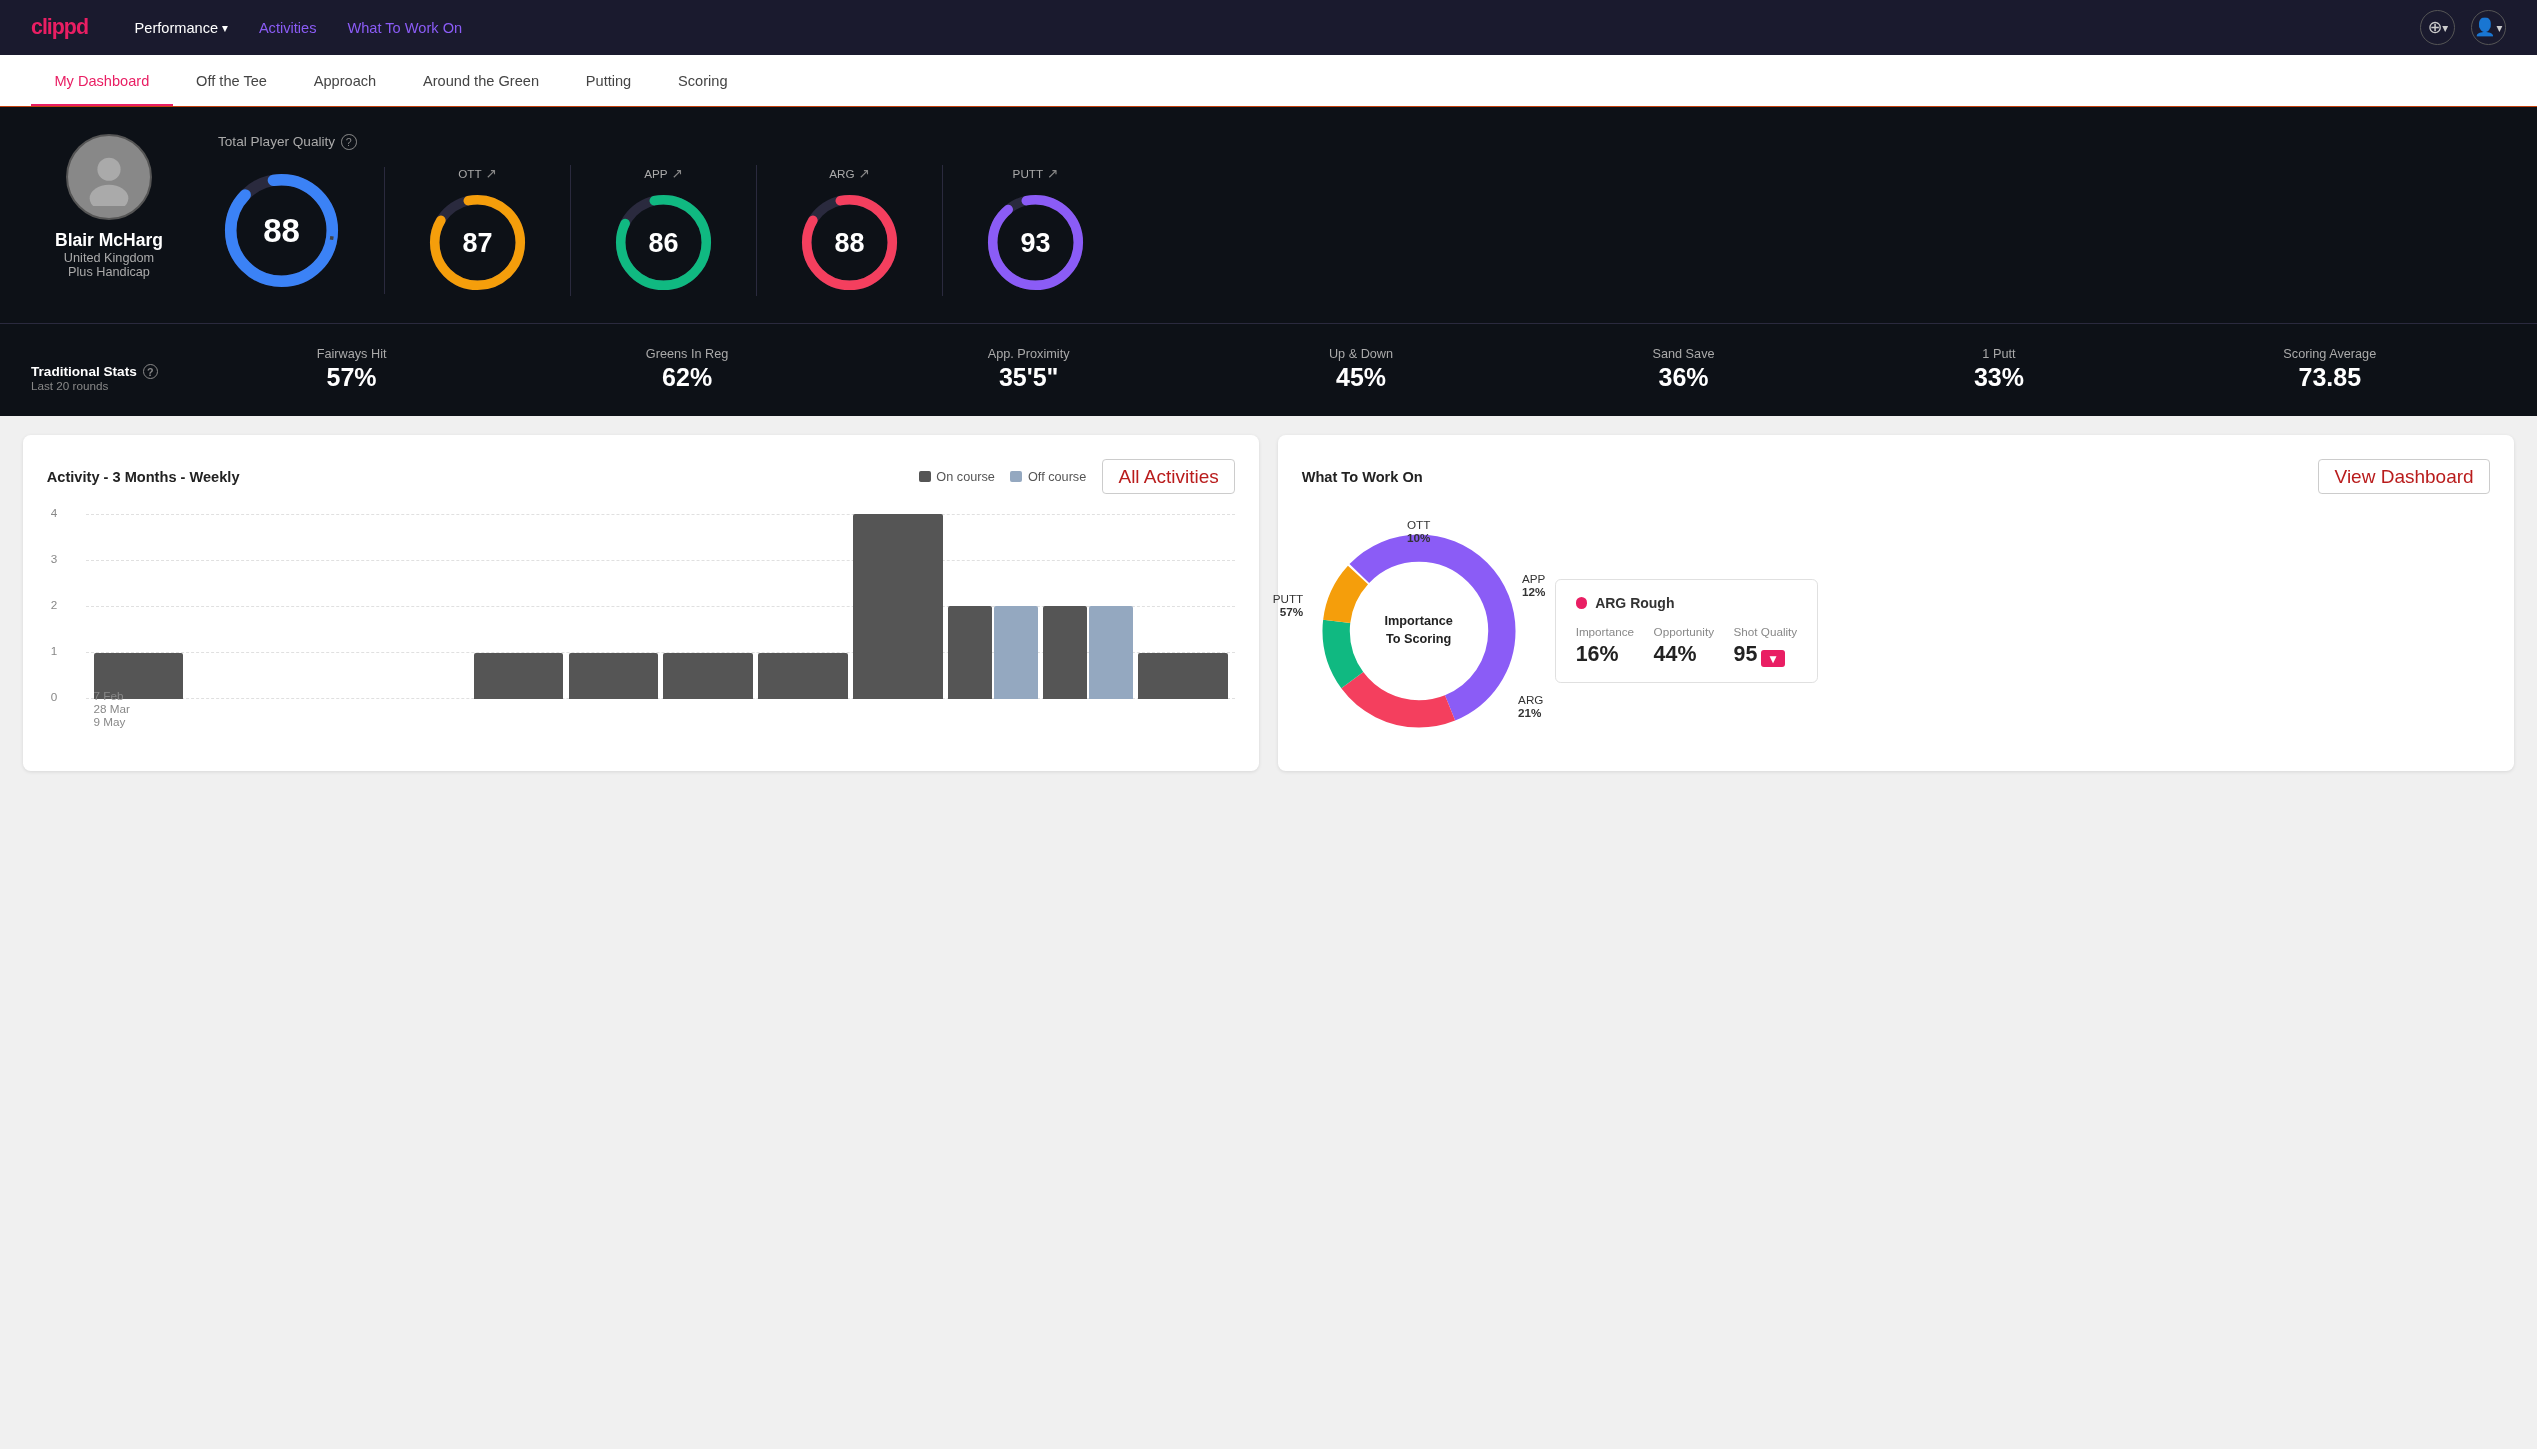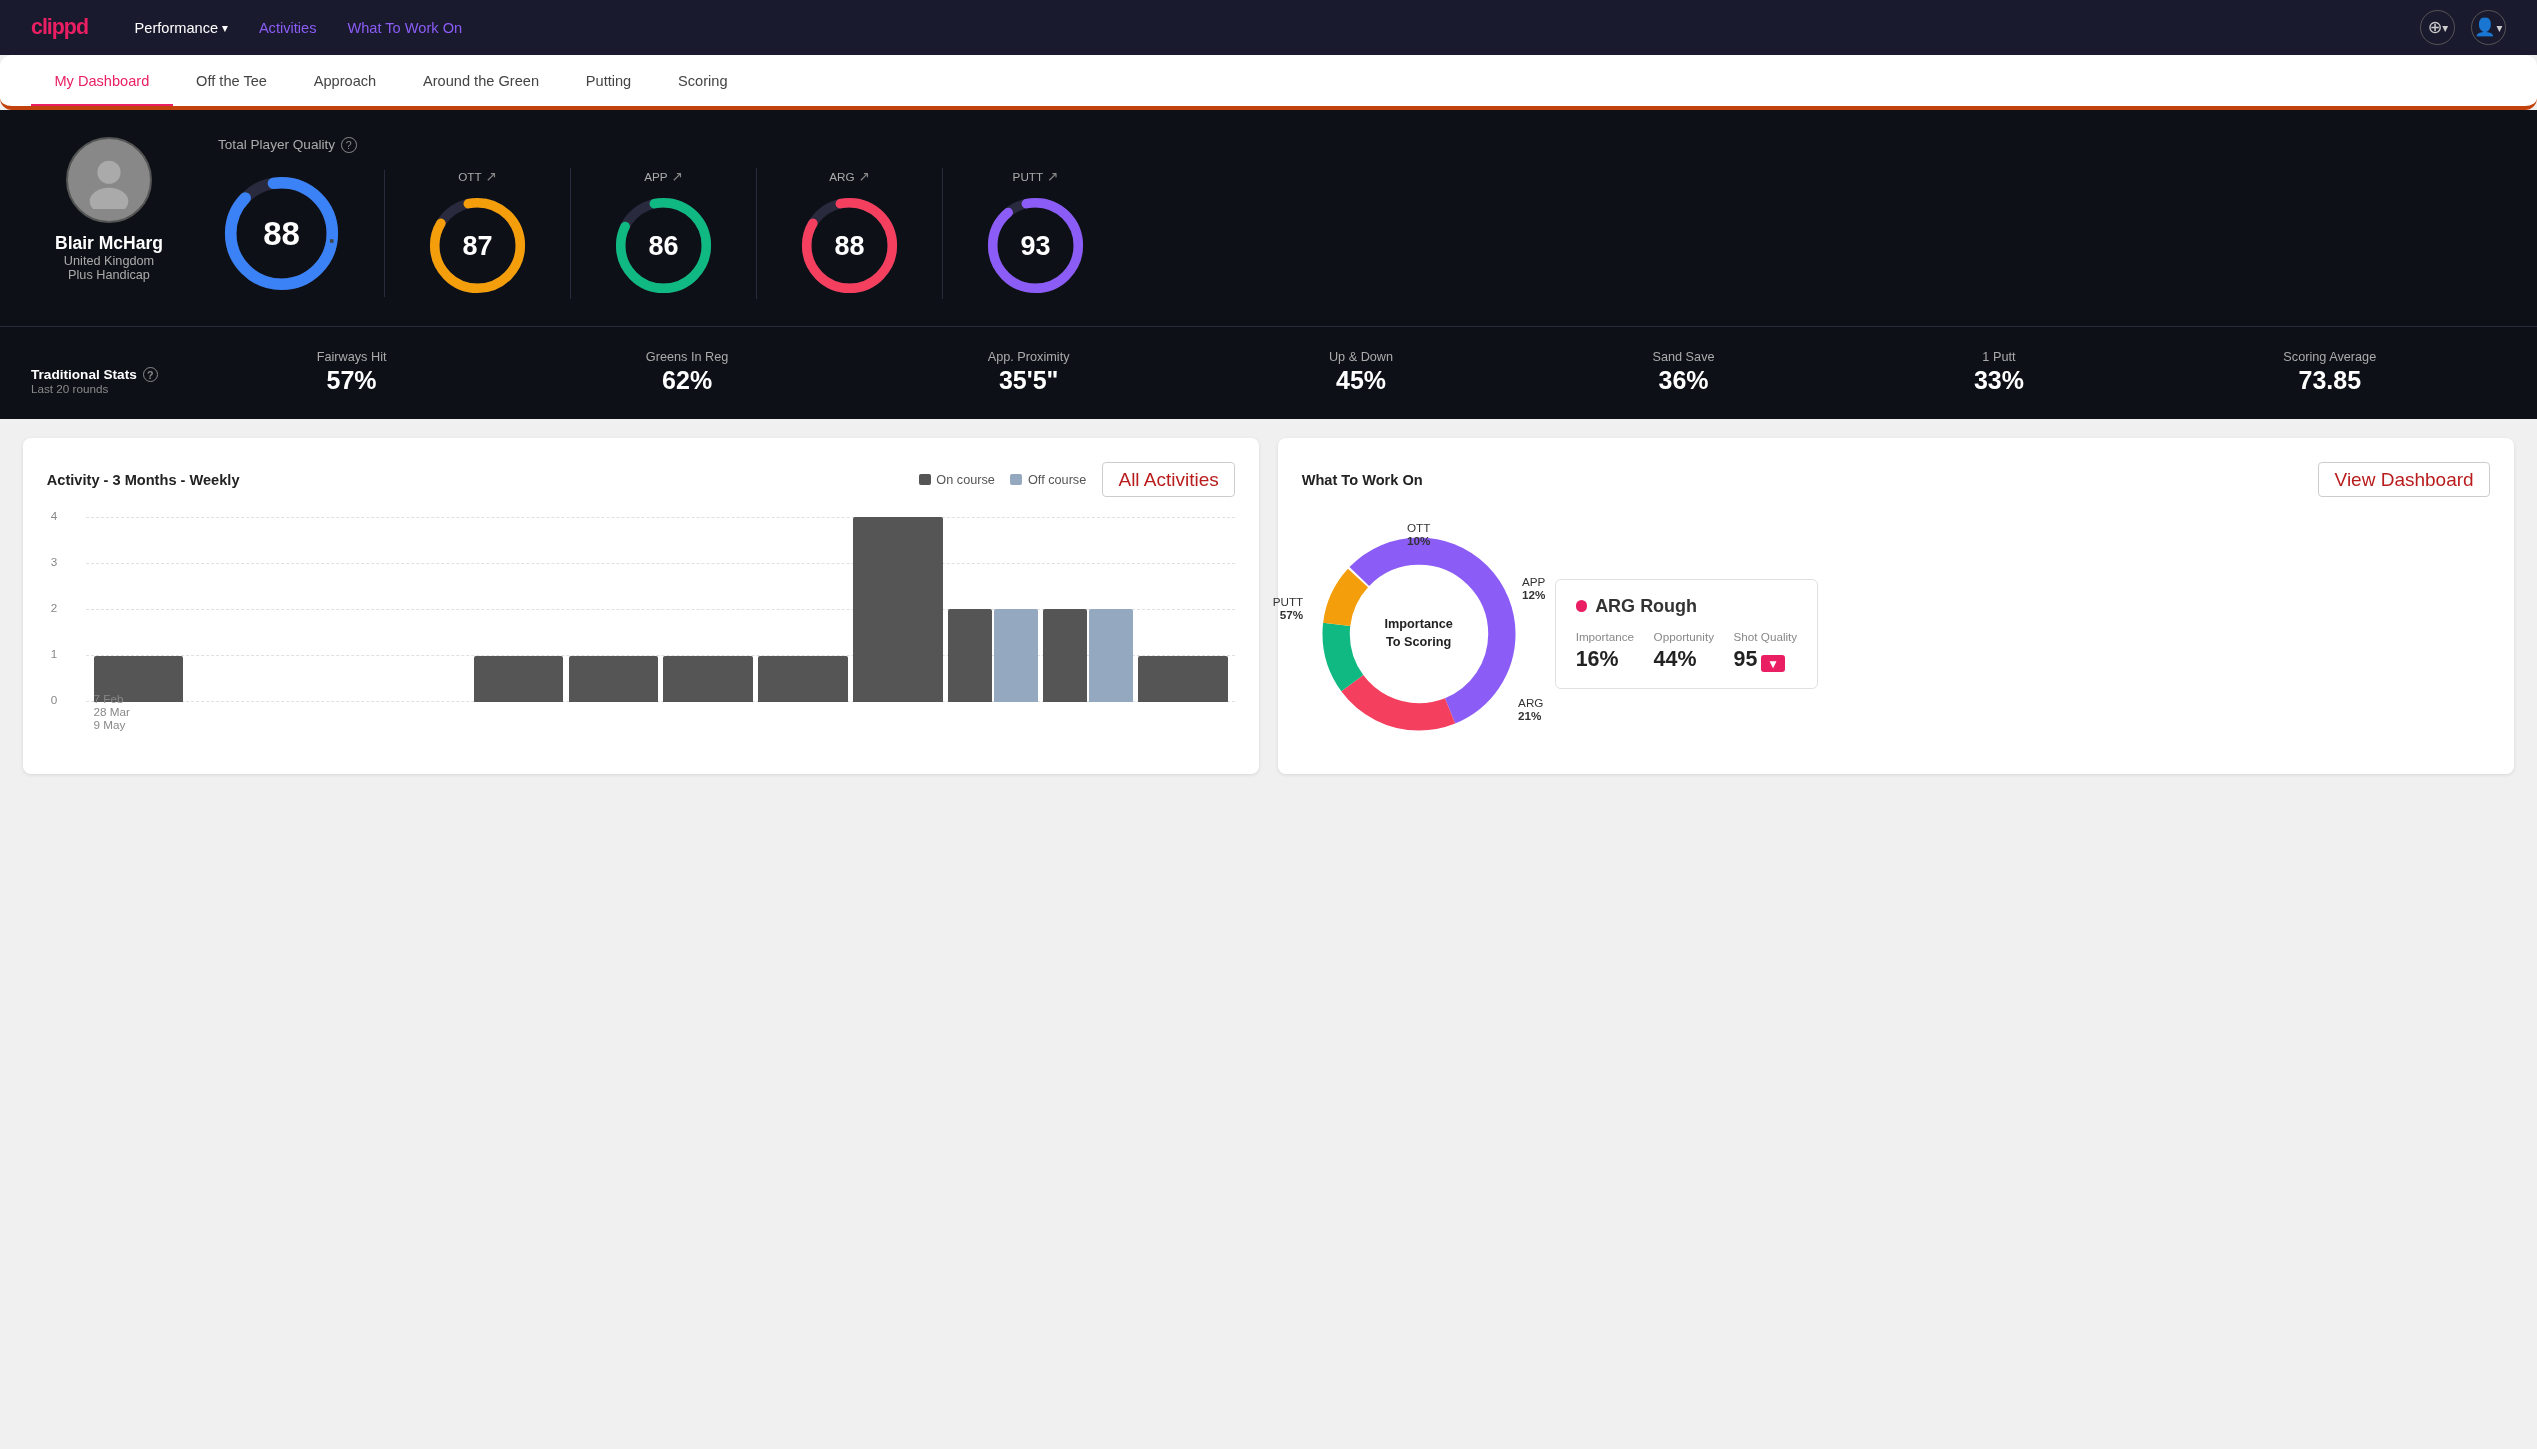--- a/index.html
+++ b/index.html
@@ -45,23 +45,22 @@
       color: #ccc;
       font-size: 17.5px;
     }
 
     
     .sub-tabs {
       background: #fff;
       display: flex;
       align-items: center;
       padding: 0 31px;
-      border-bottom: 4px solid #c2410c;
+      border-bottom: 1px solid #c2410c;
       gap: 0;
-      border-radius: 12px;
     }
     .sub-tab {
       color: #444;
       font-size: 14.6px;
       padding: 17.5px 23.4px 15.6px;
       cursor: pointer;
       border-bottom: 2.9px solid transparent;
       white-space: nowrap;
     }
     .sub-tab.active {
@@ -267,21 +266,21 @@
 
     .detail-panel {
       background: #fff;
       border: 1px solid #e0e0e0;
       border-radius: 5.8px;
       padding: 15.6px 19.5px;
       min-width: 214px;
     }
     .detail-panel-title {
       display: flex; align-items: center; gap: 7.8px;
-      font-size: 18px; font-weight: 600; color: #333;
+      font-size: 14px; font-weight: 600; color: #333;
       margin-bottom: 13.6px;
     }
     .detail-dot { width: 11.7px; height: 11.7px; border-radius: 50%; background: #e91e63; }
     .detail-stats { display: flex; gap: 19.5px; }
     .detail-stat { display: flex; flex-direction: column; }
     .detail-stat-name { font-size: 11.7px; color: #888; margin-bottom: 3.9px; }
     .detail-stat-val { font-size: 21.4px; font-weight: 700; color: #222; }
     .badge-red {
       background: #e91e63;
       color: #fff;

